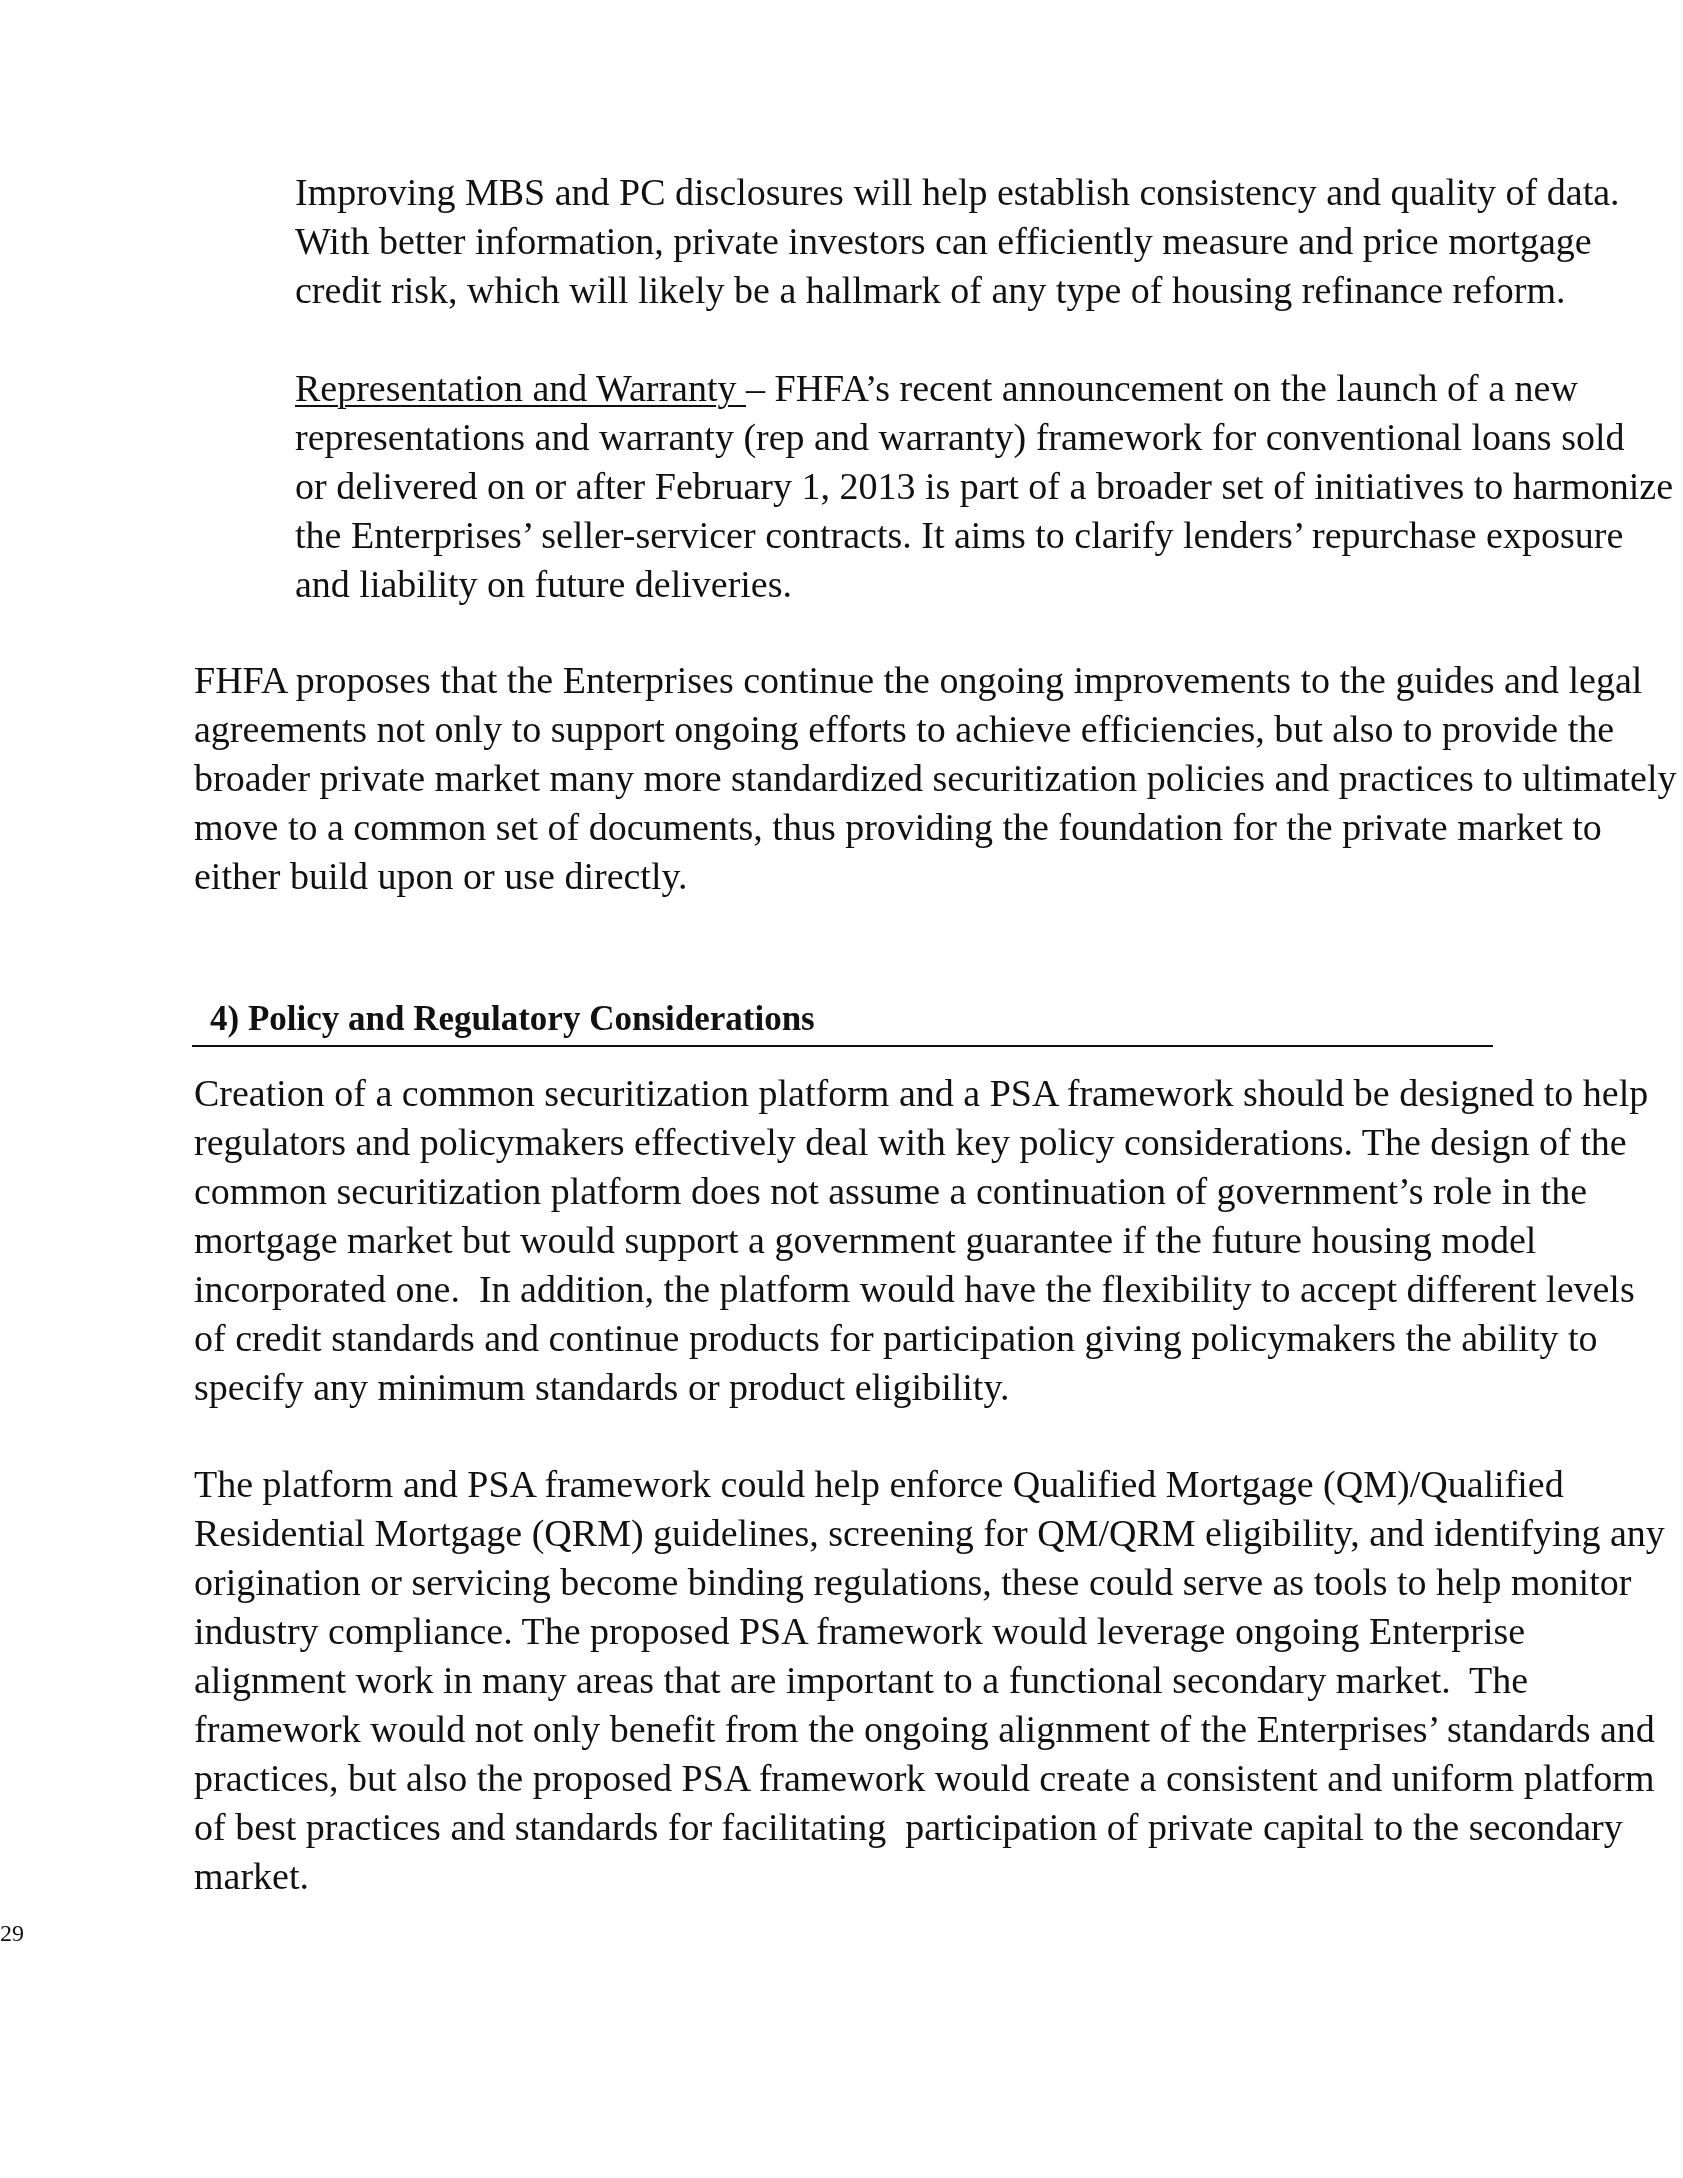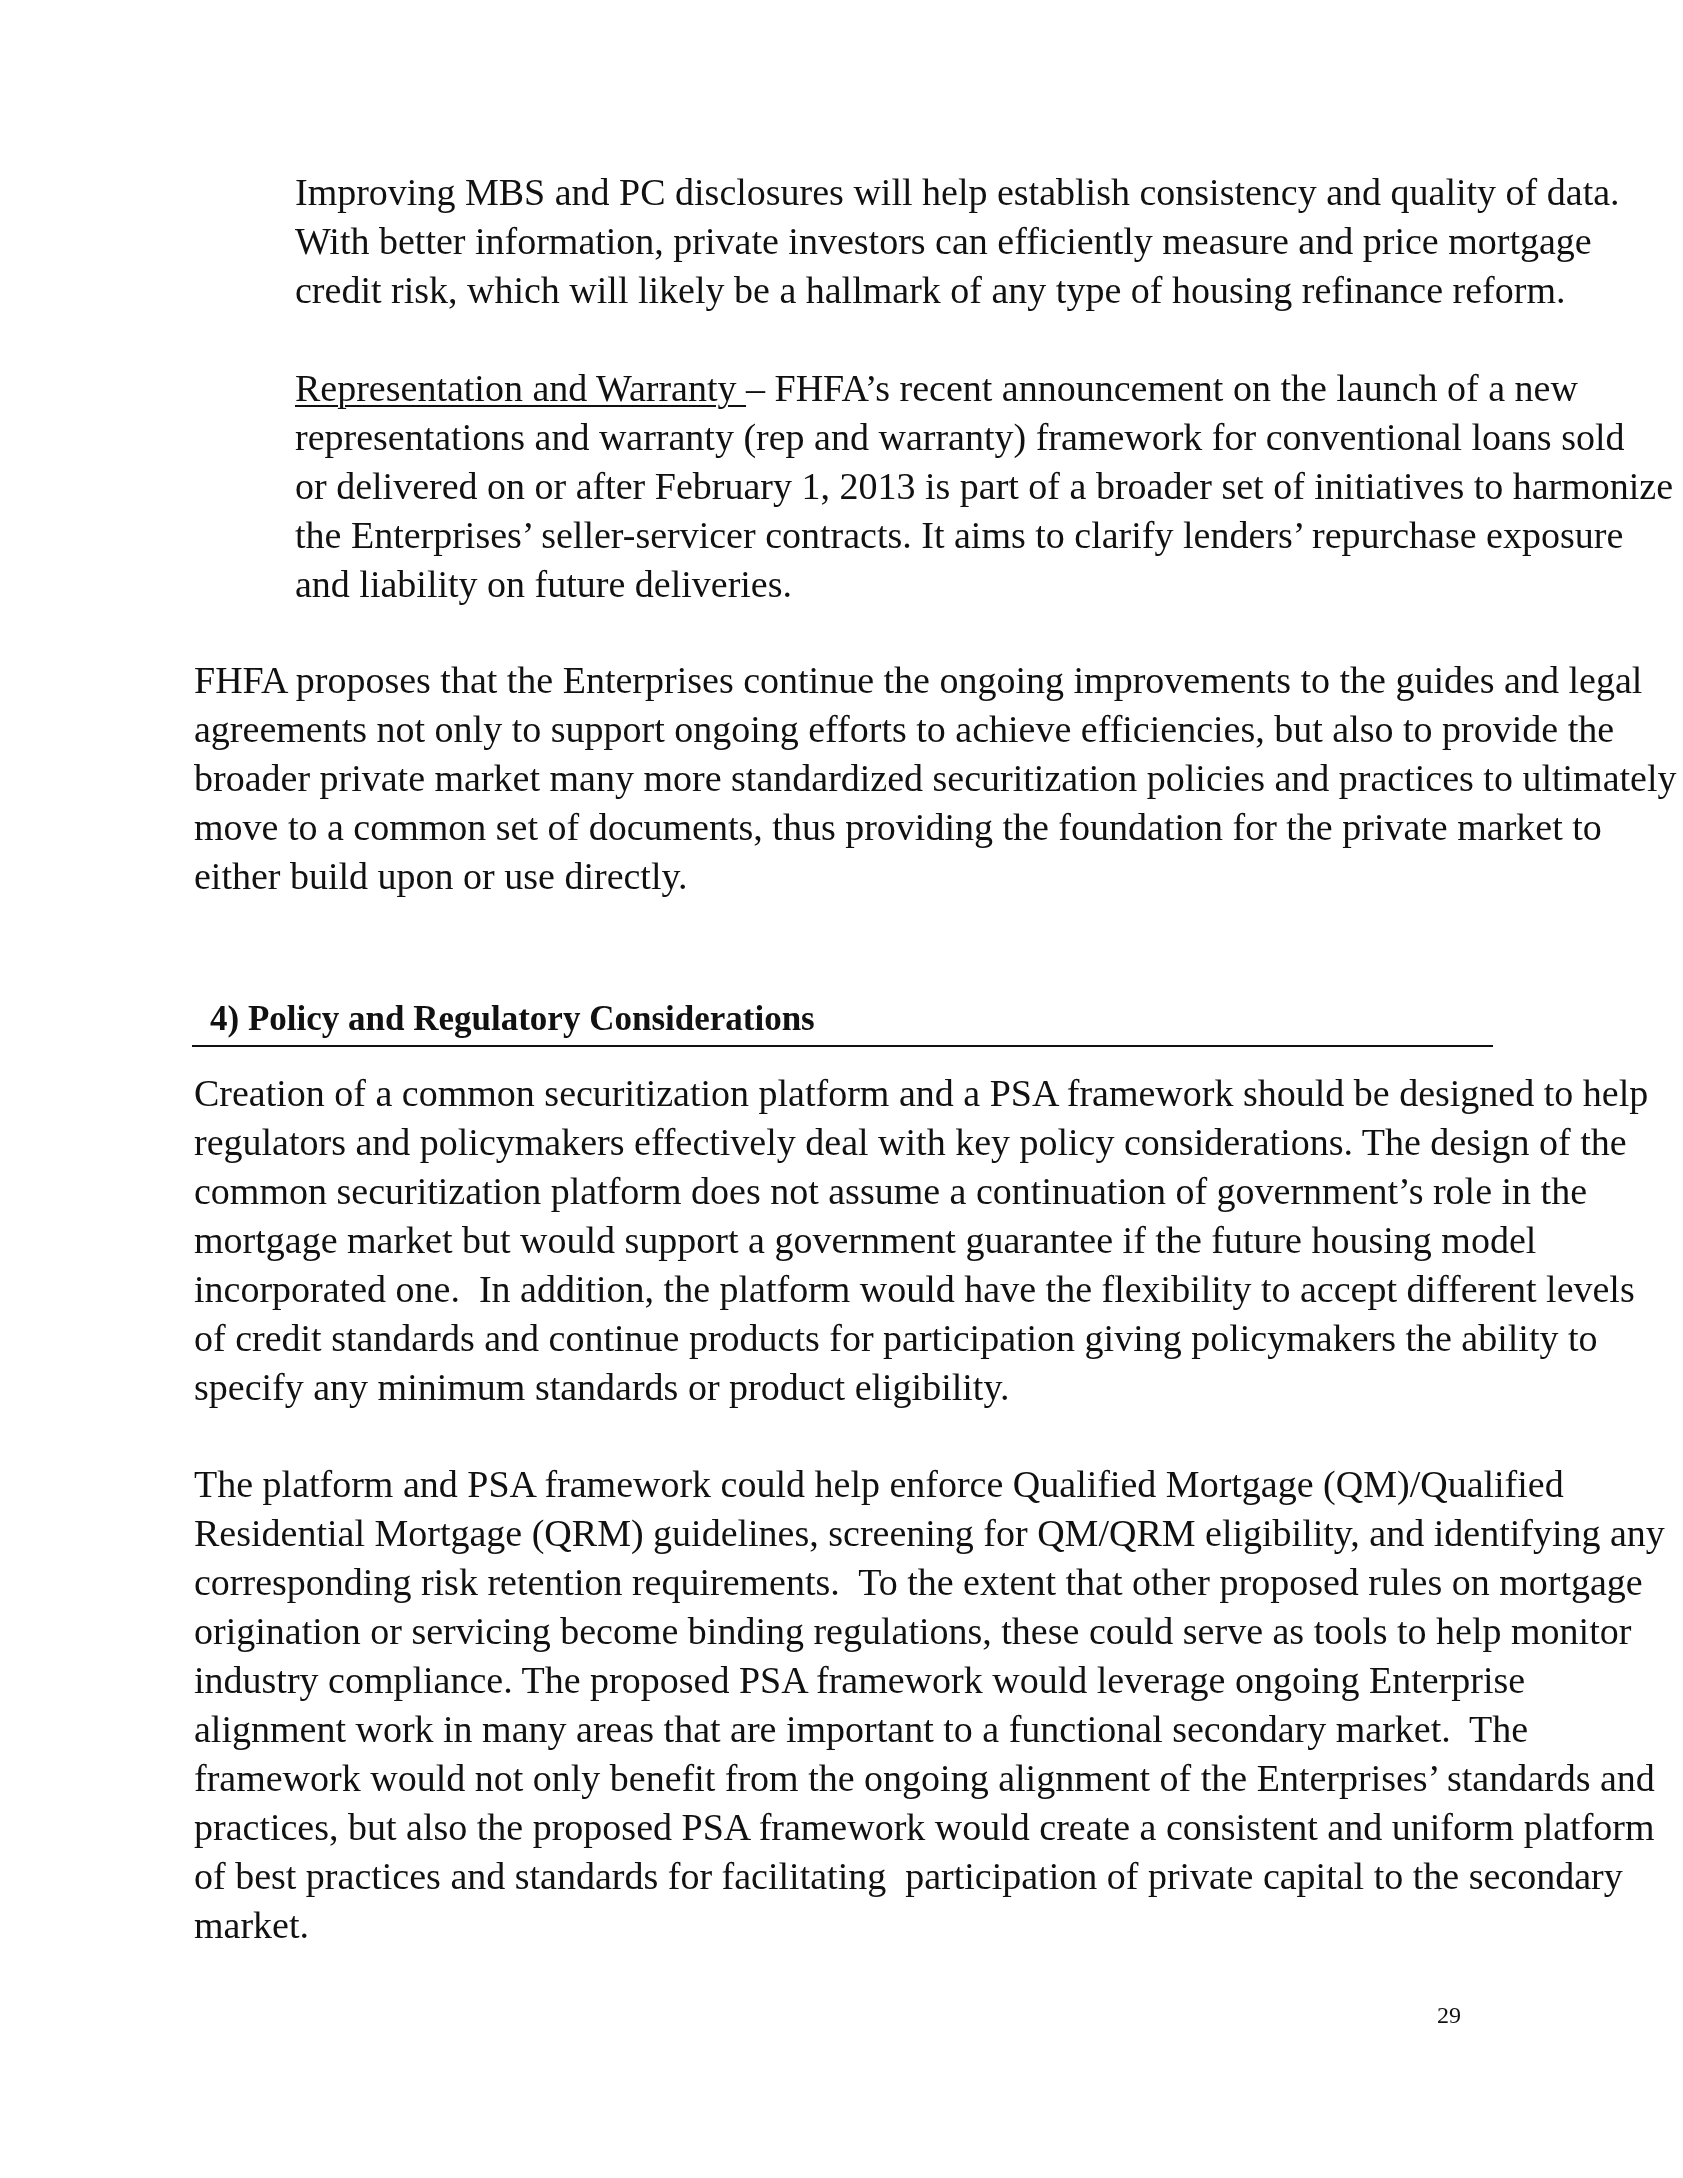--- a/index.html
+++ b/index.html
@@ -4,21 +4,21 @@
 <style>
   html, body { margin: 0; padding: 0; background: #ffffff; }
   body { width: 1683px; height: 2178px; position: relative; overflow: hidden;
          font-family: "Liberation Serif", "DejaVu Serif", serif; color: #111111; }
   .block { position: absolute; }
   .line { display: block; white-space: pre; font-size: 38px; line-height: 49px; height: 49px; }
   .ul { text-decoration: underline; text-underline-offset: 4px; text-decoration-thickness: 2px; }
   .heading { position: absolute; left: 194px; top: 994px; font-size: 35px; font-weight: bold;
              line-height: 50px; white-space: pre; margin-left: 16px; }
   .rule { position: absolute; left: 192px; top: 1045px; width: 1301px; height: 2px; background: #111111; }
-  .pagenum { position: absolute; left: 0; width: 1461px; text-align: right; top: 2000px;
+  .pagenum { position: absolute; left: 0; width: 1461px; text-align: left; top: 1918px;
              font-size: 24px; line-height: 30px; }
 </style>
 </head>
 <body>
 
 <div class="block" style="left:295px; top:168px;">
   <span class="line">Improving MBS and PC disclosures will help establish consistency and quality of data.</span>
   <span class="line">With better information, private investors can efficiently measure and price mortgage</span>
   <span class="line">credit risk, which will likely be a hallmark of any type of housing refinance reform.</span>
 </div>
@@ -48,21 +48,20 @@
   <span class="line">common securitization platform does not assume a continuation of government’s role in the</span>
   <span class="line">mortgage market but would support a government guarantee if the future housing model</span>
   <span class="line">incorporated one.  In addition, the platform would have the flexibility to accept different levels</span>
   <span class="line">of credit standards and continue products for participation giving policymakers the ability to</span>
   <span class="line">specify any minimum standards or product eligibility.</span>
 </div>
 
 <div class="block" style="left:194px; top:1460px;">
   <span class="line">The platform and PSA framework could help enforce Qualified Mortgage (QM)/Qualified</span>
   <span class="line">Residential Mortgage (QRM) guidelines, screening for QM/QRM eligibility, and identifying any</span>
-  <span class="line">corresponding risk retention requirements.  To the extent that other proposed rules on mortgage</span>
   <span class="line">origination or servicing become binding regulations, these could serve as tools to help monitor</span>
   <span class="line">industry compliance. The proposed PSA framework would leverage ongoing Enterprise</span>
   <span class="line">alignment work in many areas that are important to a functional secondary market.  The</span>
   <span class="line">framework would not only benefit from the ongoing alignment of the Enterprises’ standards and</span>
   <span class="line">practices, but also the proposed PSA framework would create a consistent and uniform platform</span>
   <span class="line">of best practices and standards for facilitating  participation of private capital to the secondary</span>
   <span class="line">market.</span>
 </div>
 
 <div class="pagenum">29</div>

